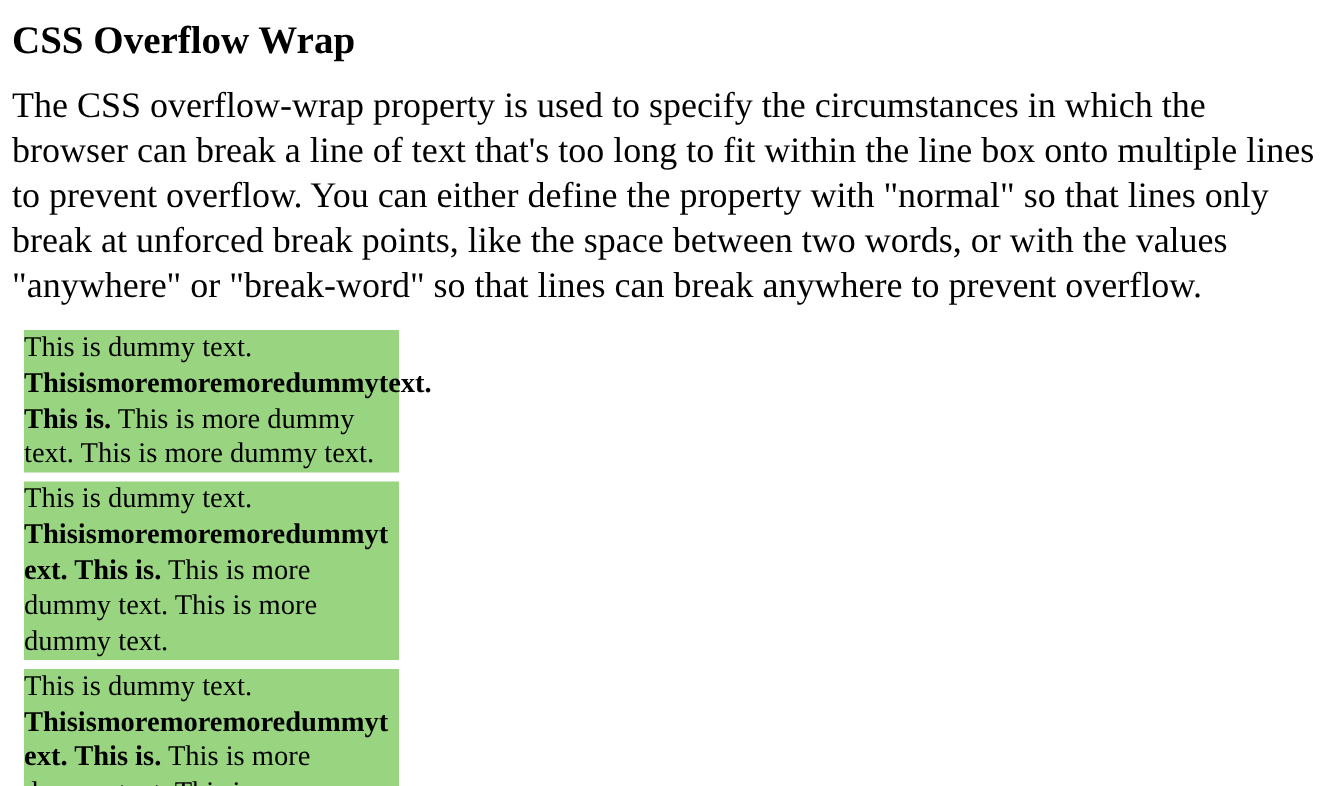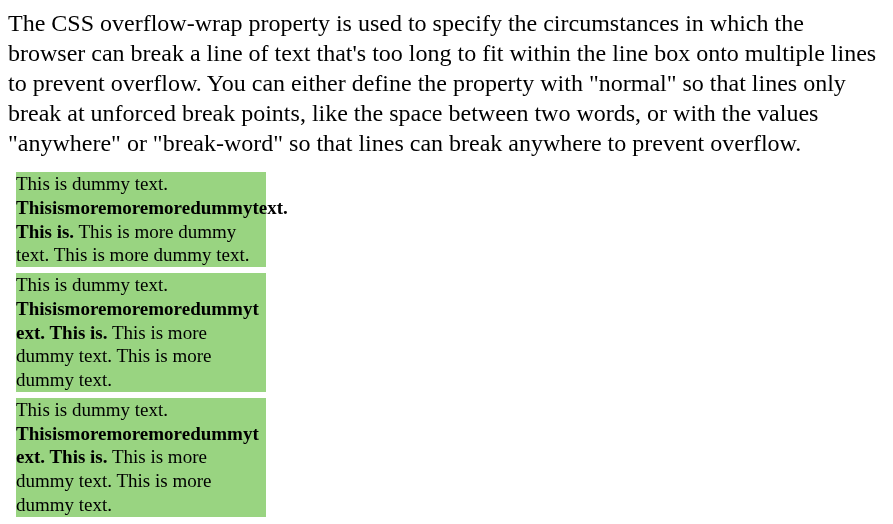--- a/index.html
+++ b/index.html
@@ -43,20 +43,21 @@
   
   .wrap-anywhere { overflow-wrap: anywhere; }
   
   .wrap-breakword { overflow-wrap: break-word; }
 </style>
 </head>
 <body>
 
 <div class="page">
 
+  <h1>CSS Overflow Wrap</h1>
 
   <p class="desc">The CSS overflow-wrap property is used to specify the circumstances in which the browser can break a line of text that's too long to fit within the line box onto multiple lines to prevent overflow. You can either define the property with "normal" so that lines only break at unforced break points, like the space between two words, or with the values "anywhere" or "break-word" so that lines can break anywhere to prevent overflow.</p>
 
   <div class="boxes">
 
     <div class="box wrap-normal"><span>This is dummy text. </span><span class="bold">Thisismoremoremoredummytext. This is.</span><span> This is more dummy text. This is more dummy text.</span></div>
 
     <div class="box wrap-anywhere"><span>This is dummy text. </span><span class="bold">Thisismoremoremoredummytext. This is.</span><span> This is more dummy text. This is more dummy text.</span></div>
 
     <div class="box wrap-breakword"><span>This is dummy text. </span><span class="bold">Thisismoremoremoredummytext. This is.</span><span> This is more dummy text. This is more dummy text.</span></div>

